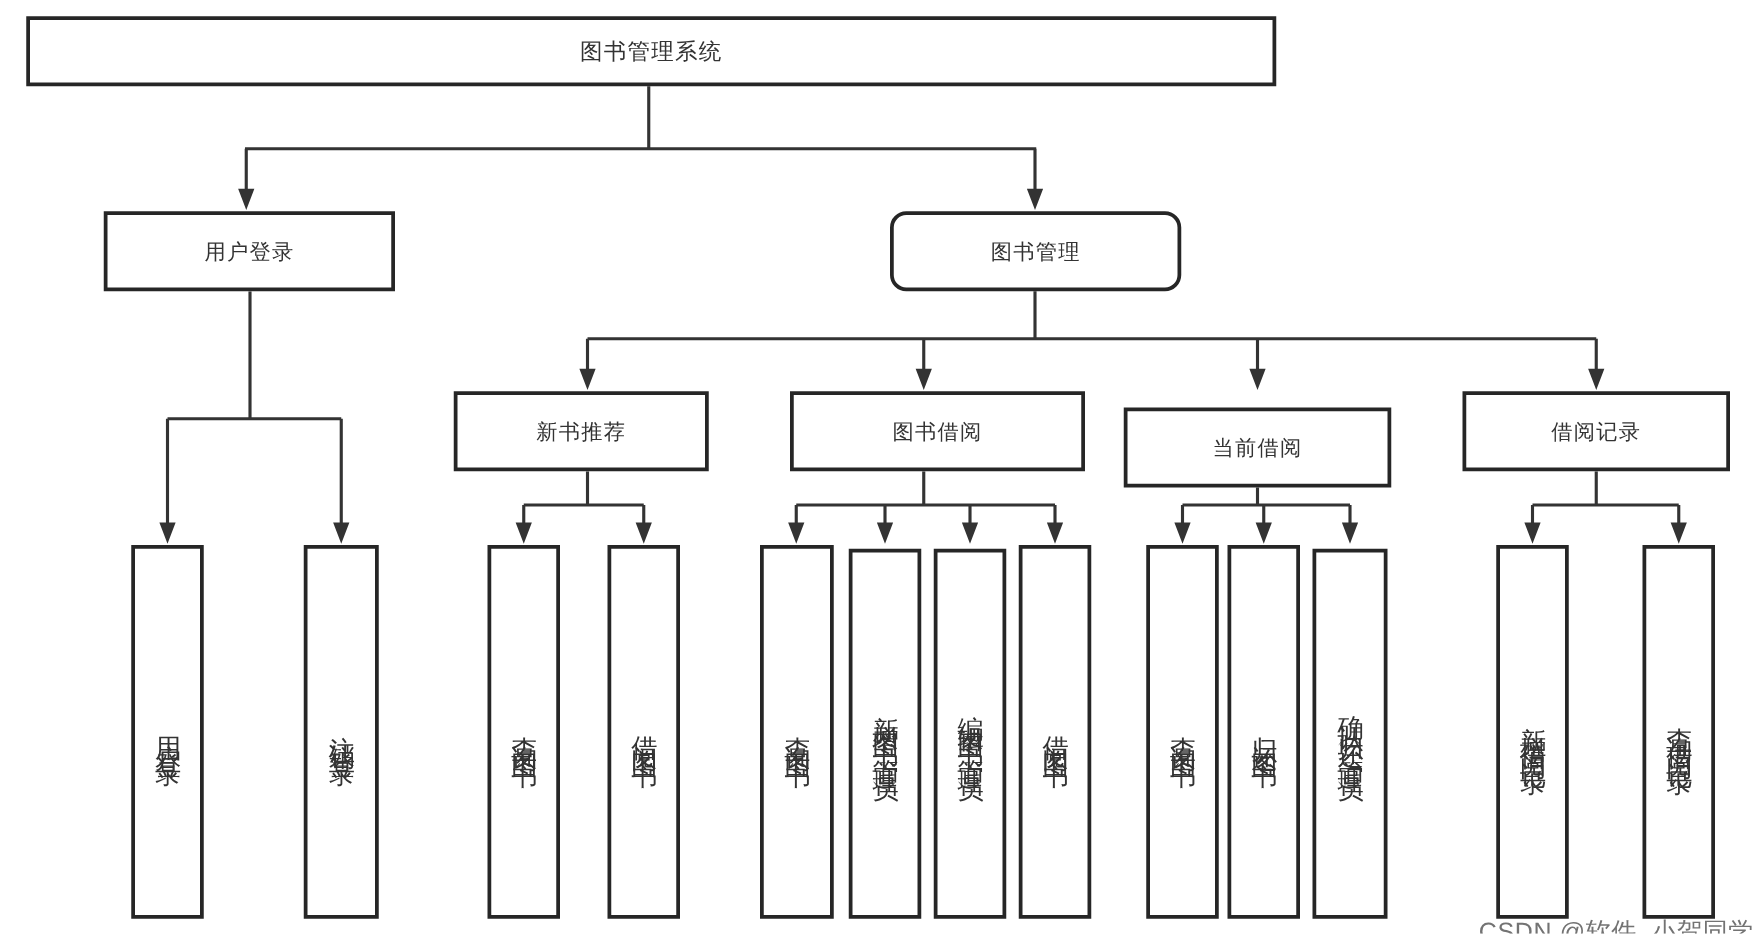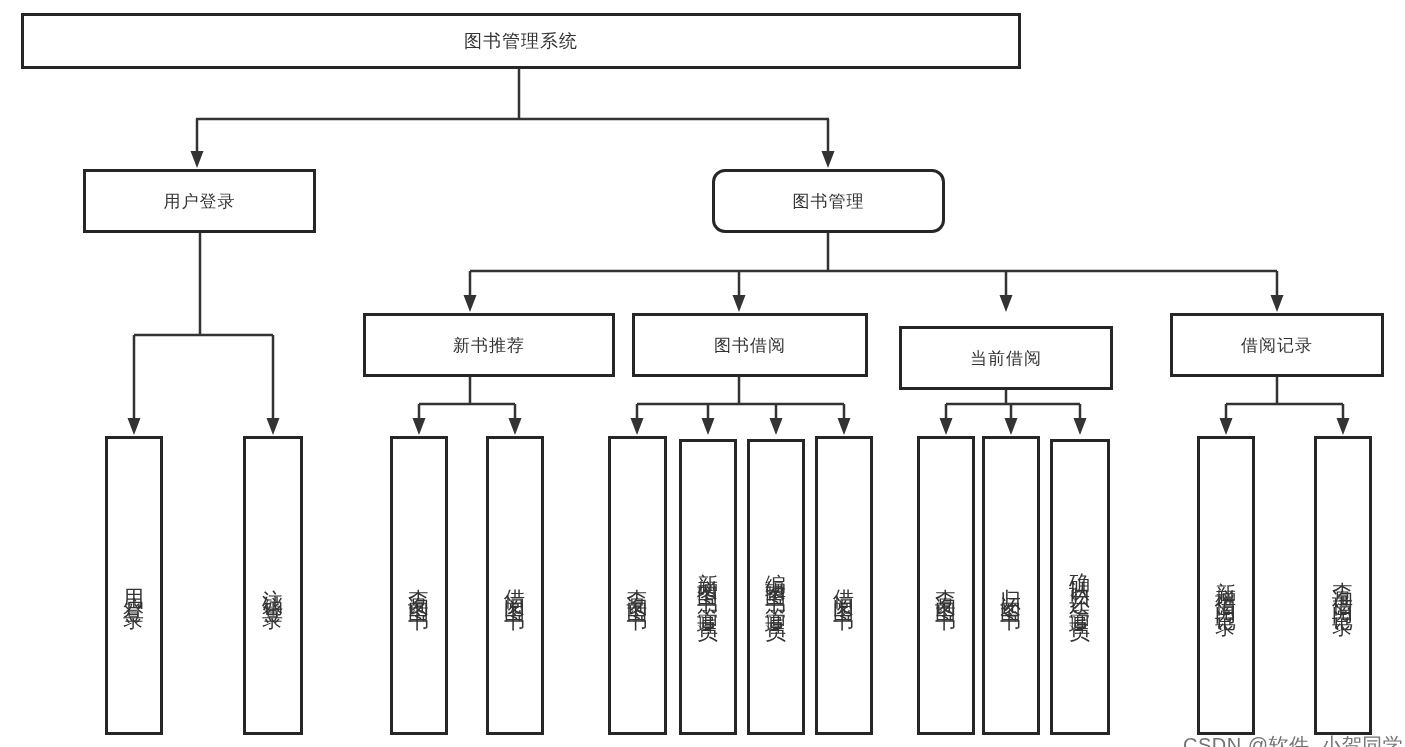--- a/index.html
+++ b/index.html
@@ -110,21 +110,21 @@
     <span>图书管理系统</span>
   </div>
 
   <div class="box hbox small" style="left:83px; top:169px; width:233px; height:64px;">
     <span>用户登录</span>
   </div>
   <div class="box hbox small" style="left:712px; top:169px; width:233px; height:64px;border-radius:13px;">
     <span>图书管理</span>
   </div>
 
-  <div class="box hbox small" style="left:363px; top:313px; width:252px; height:64px;">
+  <div class="box hbox small" style="left:363px; top:313px; width:204px; height:64px;">
     <span>新书推荐</span>
   </div>
   <div class="box hbox small" style="left:632px; top:313px; width:236px; height:64px;">
     <span>图书借阅</span>
   </div>
   <div class="box hbox small" style="left:899px; top:326px; width:214px; height:64px;">
     <span>当前借阅</span>
   </div>
   <div class="box hbox small" style="left:1170px; top:313px; width:214px; height:64px;">
     <span>借阅记录</span>

